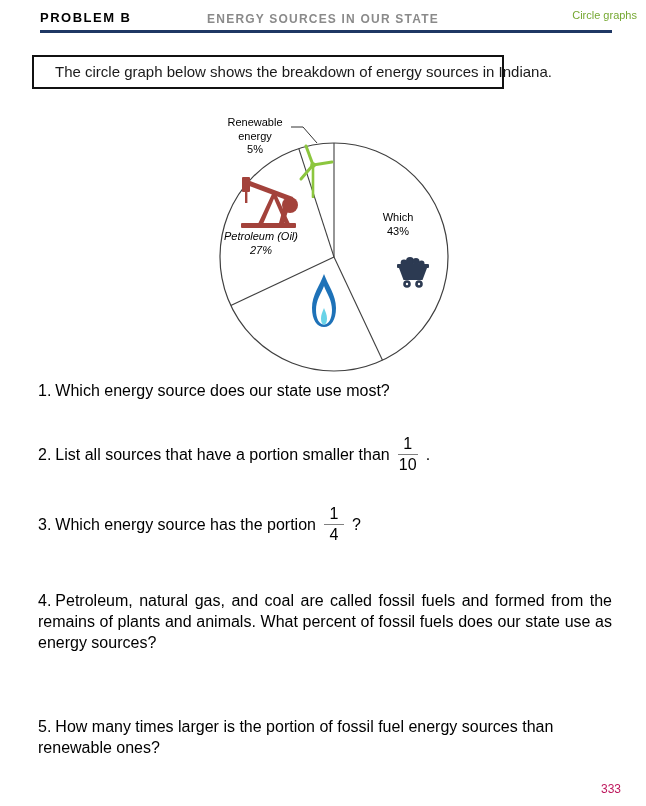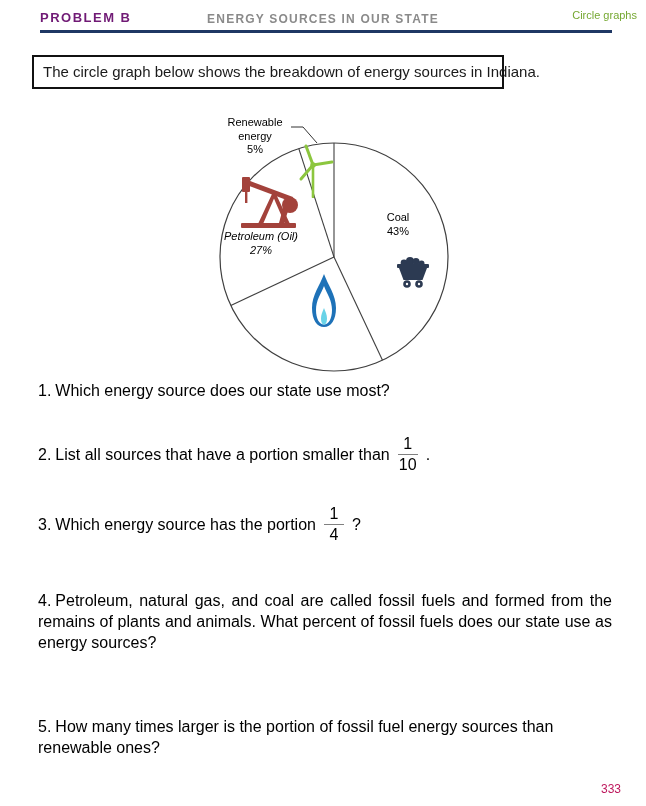--- a/index.html
+++ b/index.html
@@ -1,28 +1,28 @@
 <!DOCTYPE html>
 <html><head>
 <meta charset="utf-8">
 <style>
   html,body { margin:0; padding:0; }
   body {
     width:646px; height:806px; position:relative; background:#ffffff;
     font-family:"Liberation Sans", sans-serif; color:#1a1a1a; overflow:hidden;
   }
   
-  .header-problem { position:absolute; left:40px; top:10px; font-weight:bold; font-size:13px; letter-spacing:1.5px; color:#701a75; }
+  .header-problem { position:absolute; left:40px; top:10px; font-weight:bold; font-size:13px; letter-spacing:1.5px; color:#000000; }
   .header-title  { position:absolute; left:0; right:0; top:12px; text-align:center; font-weight:bold; font-size:12px; letter-spacing:1.2px; color:#8A8A8A; }
   .header-tag    { position:absolute; right:9px; top:9px; font-size:11px; color:#76A832; }
   .header-rule   { position:absolute; left:40px; top:30px; width:572px; height:3px; background:#1F3864; }
   
   .instruction-box {
     position:absolute; left:32px; top:55px; width:472px; height:34px; box-sizing:border-box;
-    border:2px solid #111; font-size:15px; line-height:30px; padding-left:9px; white-space:nowrap;
+    border:2px solid #111; font-size:15px; line-height:30px; padding-left:21px; white-space:nowrap;
   }
   
   .chart-area { position:absolute; left:170px; top:115px; width:300px; height:262px; }
   #pie-svg { position:absolute; left:0; top:0; }
   .slice-label { position:absolute; text-align:center; font-size:11px; line-height:13.5px; color:#000; }
   #renewable-label  { left:45px;  top:1px;   width:80px; }
   #coal-label       { left:188px; top:96px;  width:80px; }
   #petroleum-label  { left:36px;  top:115px; width:110px;font-style:italic; }
   #naturalgas-label { left:76px;  top:215px; width:100px; }
   .chart-icon { position:absolute; }
@@ -66,21 +66,21 @@
         <line x1="164" y1="142" x2="128.8" y2="33.6" stroke="#3F3F3F" stroke-width="1.1"></line>
       </g>
     <polyline points="121,12 133,12 147,28" fill="none" stroke="#333333" stroke-width="1"></polyline>
   </svg>
 
   <div class="slice-label" id="renewable-label">
     <span>Renewable energy</span><br>
     <span>5%</span>
   </div>
   <div class="slice-label" id="coal-label">
-    <span>Coal</span><br>
+    <span>Which</span><br>
     <span>43%</span>
   </div>
   <div class="slice-label" id="petroleum-label">
     <span>Petroleum (Oil)</span><br>
     <span>27%</span>
   </div>
 
   <svg id="turbine-icon" class="chart-icon" width="38" height="54" viewBox="0 0 38 54">
     <g fill="none" stroke-linecap="round" stroke="#8CC63E">
       <line x1="17" y1="21" x2="17" y2="53" stroke-width="2.6"></line>

